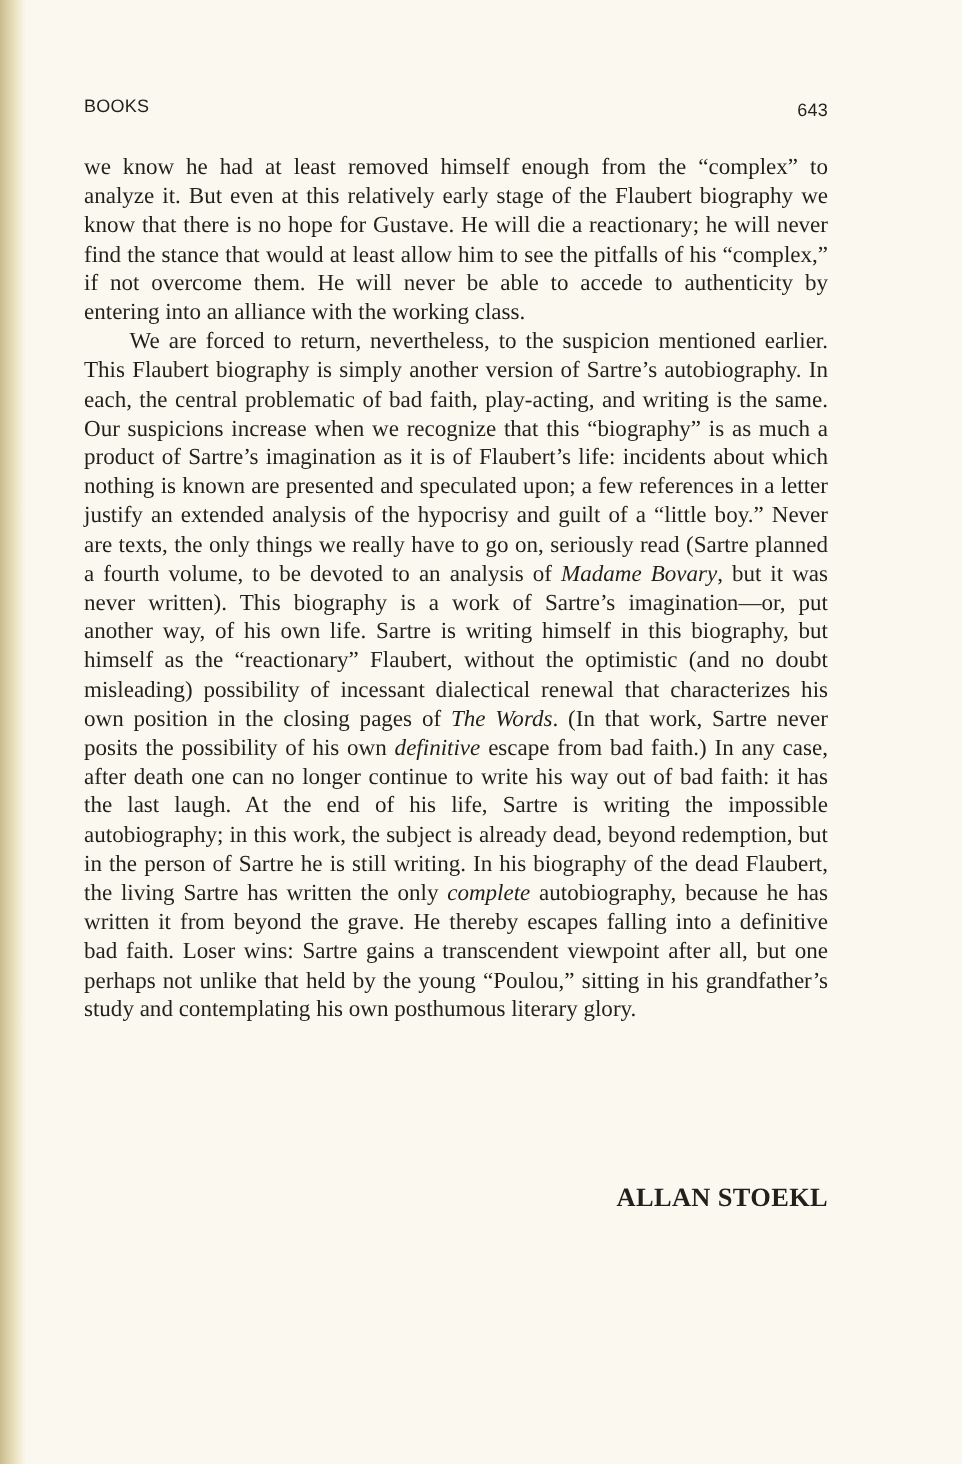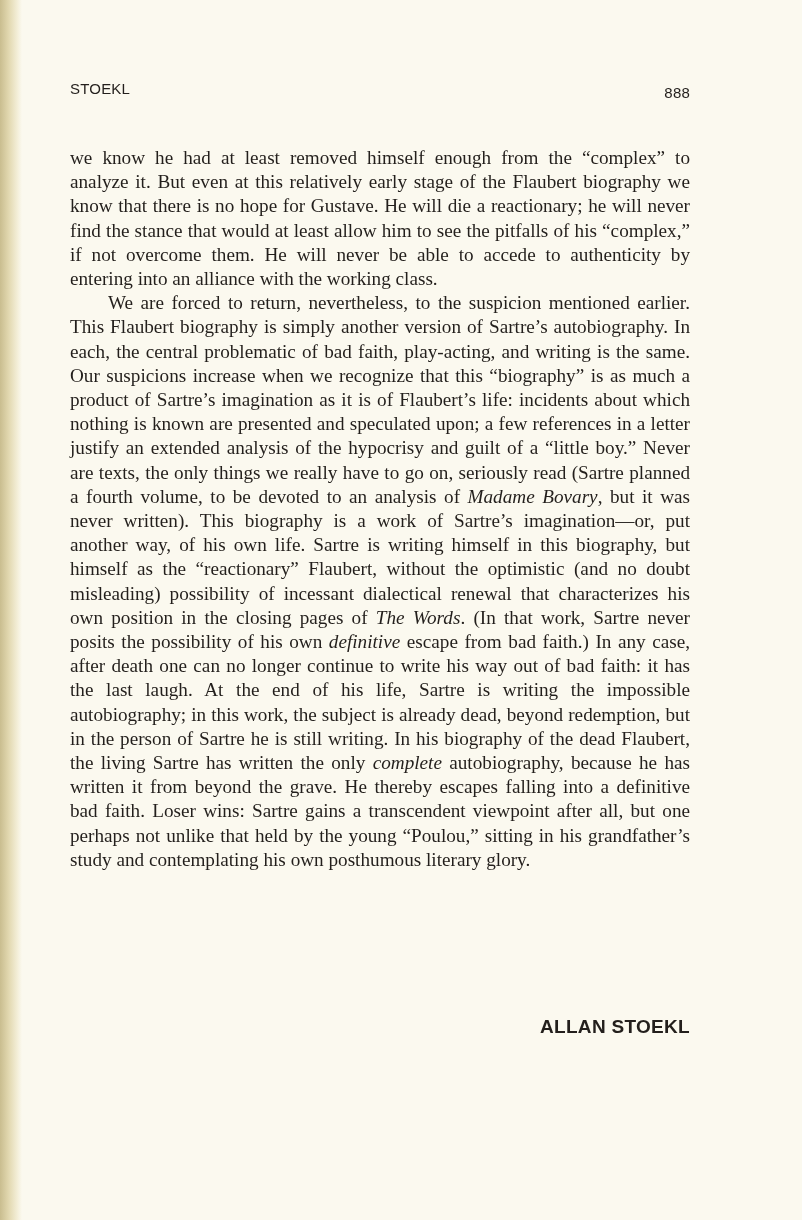--- a/index.html
+++ b/index.html
@@ -20,40 +20,39 @@
       position: absolute; top: 80px; left: 0; width: 620px;
       font-family: "Liberation Sans", sans-serif; font-size: 15px;
       letter-spacing: 0.2px;
     }
     .running-head .folio { position: absolute; right: 0; top: 4px; }
     .body-text {
       position: absolute; top: 128px; left: 0; width: 620px;
       font-family: "Liberation Serif", serif; font-size: 19.2px;
       line-height: 24.2px; text-align: justify;
       hyphens: none;
-      margin-top: 18px;
     }
     .body-text p { margin: 0; }
     .body-text p.indent { text-indent: 38px; }
     .byline {
-      position: absolute; top: 1016px; right: 0;
-      font-family: Liberation Sans, sans-serif; font-weight: bold;
-      font-size: 19px; letter-spacing: 0.3px;
+      position: absolute; top: 985px; right: 0;
+      font-family: Liberation Serif, serif; font-weight: bold;
+      font-size: 22px; letter-spacing: 0.3px;
     }
     em { }
   </style>
 </head>
 <body>
 
 <div class="gutter"></div>
 
 <div class="page">
   <div class="running-head">
-    <span>STOEKL</span>
-    <span class="folio">888</span>
+    <span>BOOKS</span>
+    <span class="folio">643</span>
   </div>
 
   <div class="body-text">
     <p>
       <span>we know he had at least removed himself enough from the “complex” to analyze it. But even at this relatively early stage of the Flaubert biography we know that there is no hope for Gustave. He will die a reactionary; he will never find the stance that would at least allow him to see the pitfalls of his “complex,” if not overcome them. He will never be able to accede to authenticity by entering into an alliance with the working class.</span>
     </p>
     <p class="indent"><span>We are forced to return, nevertheless, to the suspicion mentioned earlier. This Flaubert biography is simply another version of Sartre’s autobiography. In each, the central problematic of bad faith, play-acting, and writing is the same. Our suspicions increase when we recognize that this “biography” is as much a product of Sartre’s imagination as it is of Flaubert’s life: incidents about which nothing is known are presented and speculated upon; a few references in a letter justify an extended analysis of the hypocrisy and guilt of a “little boy.” Never are texts, the only things we really have to go on, seriously read (Sartre planned a fourth volume, to be devoted to an analysis of </span><em>Madame Bovary</em><span>, but it was never written). This biography is a work of Sartre’s imagination—or, put another way, of his own life. Sartre is writing himself in this biography, but himself as the “reactionary” Flaubert, without the optimistic (and no doubt misleading) possibility of incessant dialectical renewal that characterizes his own position in the closing pages of </span><em>The Words</em><span>. (In that work, Sartre never posits the possibility of his own </span><em>definitive</em><span> escape from bad faith.) In any case, after death one can no longer continue to write his way out of bad faith: it has the last laugh. At the end of his life, Sartre is writing the impossible autobiography; in this work, the subject is already dead, beyond redemption, but in the person of Sartre he is still writing. In his biography of the dead Flaubert, the living Sartre has written the only </span><em>complete</em><span> autobiography, because he has written it from beyond the grave. He thereby escapes falling into a definitive bad faith. Loser wins: Sartre gains a transcendent viewpoint after all, but one perhaps not unlike that held by the young “Poulou,” sitting in his grandfather’s study and contemplating his own posthumous literary glory.</span></p>
   </div>
 
   <div class="byline">ALLAN STOEKL</div>

